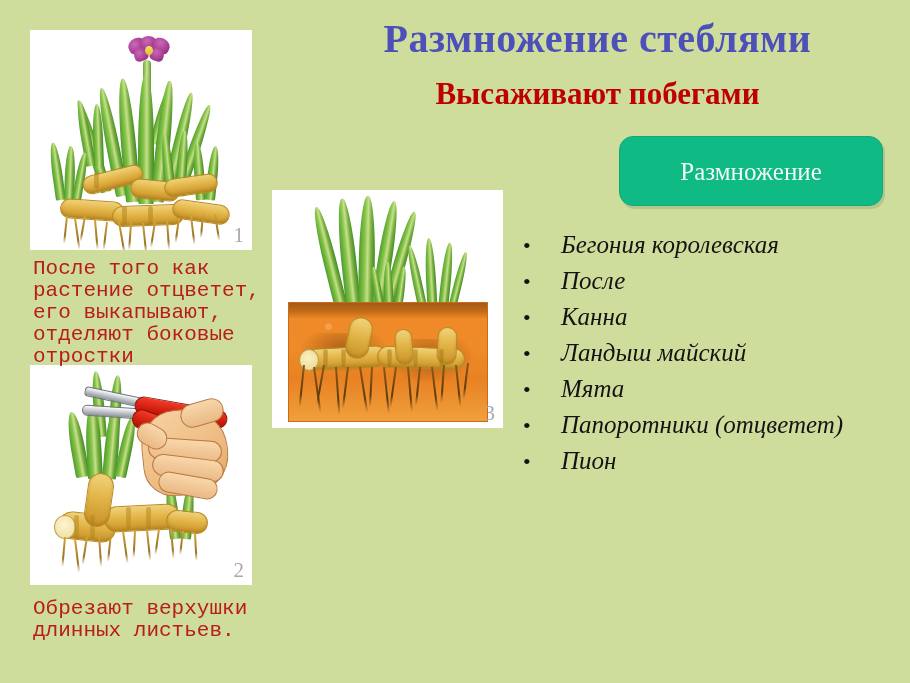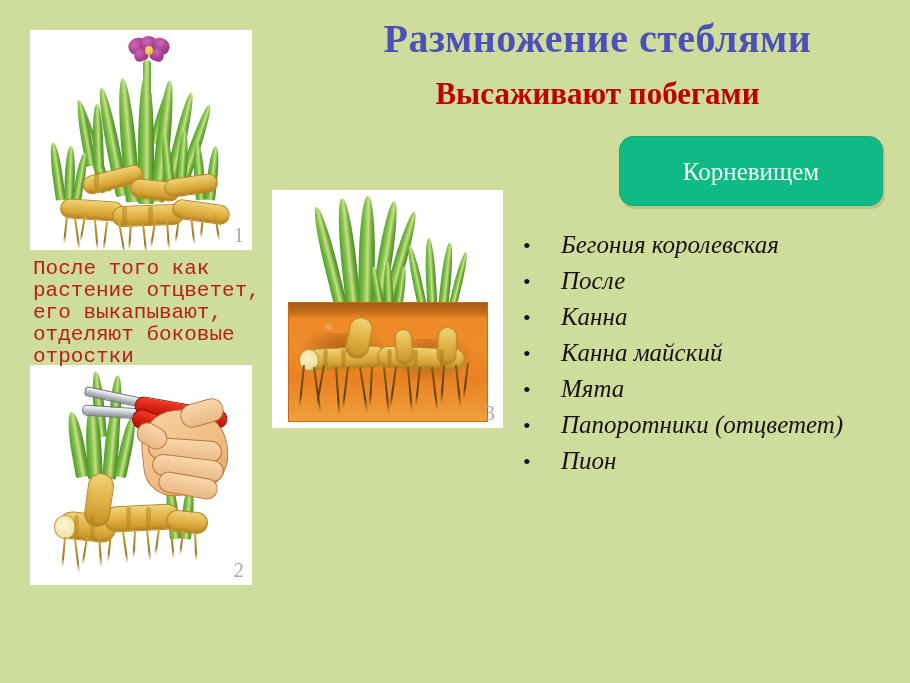--- a/index.html
+++ b/index.html
@@ -209,39 +209,39 @@
 </style>
 </head>
 <body>
 
 <div id="slide" style="background: rgb(207, 221, 156);">
 
   <div id="title-main" style="color: rgb(77, 80, 184);">Размножение стеблями</div>
   <div id="title-sub" style="color: rgb(191, 0, 0);">Высаживают побегами</div>
 
   <div id="badge" style="background: rgb(15, 186, 132);">
-    <span id="badge-label" style="color: rgb(242, 251, 246);">Корневищем</span>
+    <span id="badge-label" style="color: rgb(242, 251, 246);">Размножение</span>
   </div>
 
   <div id="plant-list">
     <div class="plant-row">
       <span class="plant-bullet">•</span>
       <span class="plant-name">Бегония королевская</span>
     </div>
     <div class="plant-row">
       <span class="plant-bullet">•</span>
       <span class="plant-name">После</span>
     </div>
     <div class="plant-row">
       <span class="plant-bullet">•</span>
       <span class="plant-name">Канна</span>
     </div>
     <div class="plant-row">
       <span class="plant-bullet">•</span>
-      <span class="plant-name">Канна майский</span>
+      <span class="plant-name">Ландыш майский</span>
     </div>
     <div class="plant-row">
       <span class="plant-bullet">•</span>
       <span class="plant-name">Мята</span>
     </div>
     <div class="plant-row">
       <span class="plant-bullet">•</span>
       <span class="plant-name">Папоротники  (отцветет)</span>
     </div>
     <div class="plant-row">
@@ -425,14 +425,15 @@
         <div class="rootlet" style="left:130px; top:64px; height:39px; background:linear-gradient(180deg,#8a5a14,#5e3c0c 70%,rgba(94,60,12,0)); transform:rotate(6deg);"></div>
         <div class="rootlet" style="left:142px; top:64px; height:44px; background:linear-gradient(180deg,#8a5a14,#5e3c0c 70%,rgba(94,60,12,0)); transform:rotate(-7deg);"></div>
         <div class="rootlet" style="left:154px; top:62px; height:38px; background:linear-gradient(180deg,#8a5a14,#5e3c0c 70%,rgba(94,60,12,0)); transform:rotate(4deg);"></div>
         <div class="rootlet" style="left:166px; top:62px; height:42px; background:linear-gradient(180deg,#8a5a14,#5e3c0c 70%,rgba(94,60,12,0)); transform:rotate(-6deg);"></div>
         <div class="rootlet" style="left:178px; top:60px; height:36px; background:linear-gradient(180deg,#8a5a14,#5e3c0c 70%,rgba(94,60,12,0)); transform:rotate(7deg);"></div>
       </div>
     </div>
     <div class="panel-number">3</div>
   </div>
 
+  <div class="caption" id="caption-2">Обрезают верхушки длинных листьев.</div>
 
 </div>
 
 </body></html>

